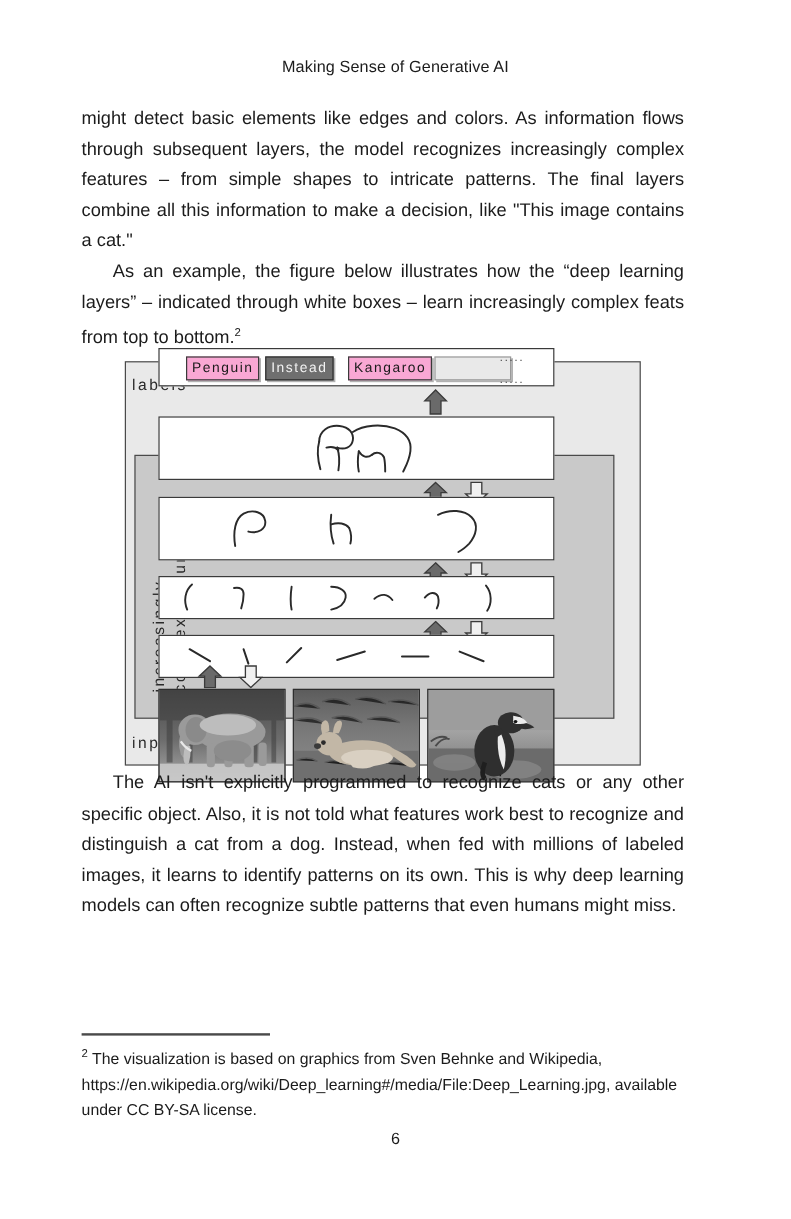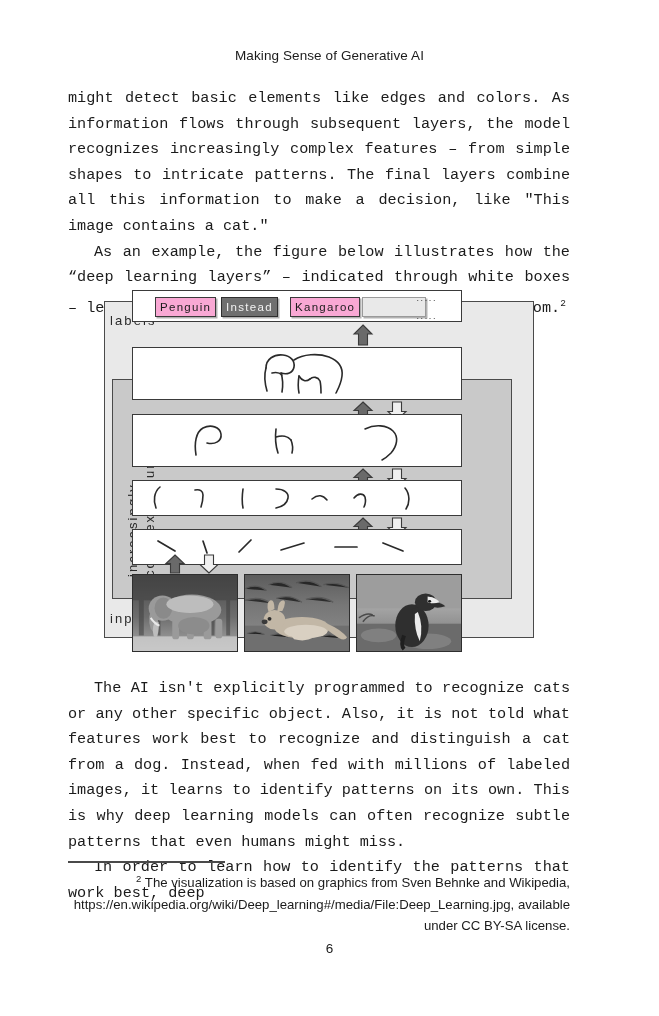--- a/index.html
+++ b/index.html
@@ -33,21 +33,20 @@
     font-size: 13.5px;
     letter-spacing: 0.1px;
     color: #1b1b1b;
   }
 
   .content {
     position: absolute;
     left: 68px;
     top: 86px;
     width: 502px;
-    font-family: Liberation Mono, monospace;
   }
 
   p.body {
     margin: 0;
     font-size: 15.2px;
     line-height: 25.6px;
     text-align: justify;
     text-justify: inter-word;
     color: #1b1b1b;
     hyphens: none;
@@ -195,21 +194,21 @@
     background: #4a4a4a;
   }
   .footnote {
     position: absolute;
     left: 68px;
     top: 868px;
     width: 502px;
     font-size: 13.2px;
     line-height: 21.5px;
     color: #1b1b1b;
-    text-align: right;
+    text-align: left;
   }
   .footnote sup { font-size: 9.5px; vertical-align: super; }
 
   .folio {
     position: absolute;
     left: 0;
     top: 941px;
     width: 659px;
     text-align: center;
     font-size: 13.5px;
@@ -457,23 +456,22 @@
             <ellipse cx="76" cy="26" rx="3.5" ry="3"></ellipse>
           </g>
           <ellipse cx="74" cy="27" rx="1.6" ry="1.4" fill="#141414"></ellipse>
           <path d="M48 62 q-4 10 0 14" stroke="#1f1f1f" stroke-width="4" fill="none"></path>
         </svg>
       </div>
 
     </div>
   </div>
 
-  <div class="content" style="top:676px;">
+  <div class="content" style="top:640px;">
     <p class="body indent">The AI isn't explicitly programmed to recognize cats or any other specific object. Also, it is not told what features work best to recognize and distinguish a cat from a dog. Instead, when fed with millions of labeled images, it learns to identify patterns on its own. This is why deep learning models can often recognize subtle patterns that even humans might miss.</p>
-    <p class="body indent">In order to learn how to identify the patterns that work best, deep</p>
   </div>
 
   <div class="fn-rule"></div>
   <div class="footnote"><sup>2</sup><span> The visualization is based on graphics from Sven Behnke and Wikipedia, https://en.wikipedia.org/wiki/Deep_learning#/media/File:Deep_Learning.jpg, available under CC BY-SA license.</span></div>
 
   <div class="folio">6</div>
 
 </div>
 
 </body></html>

